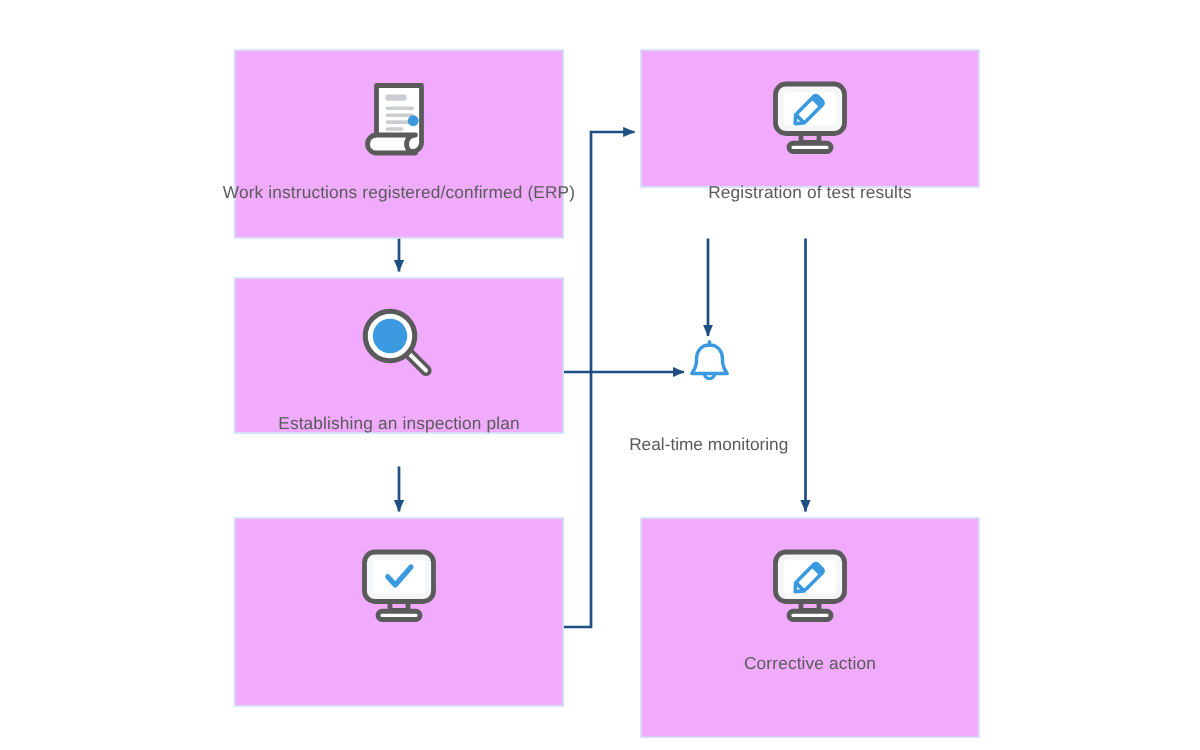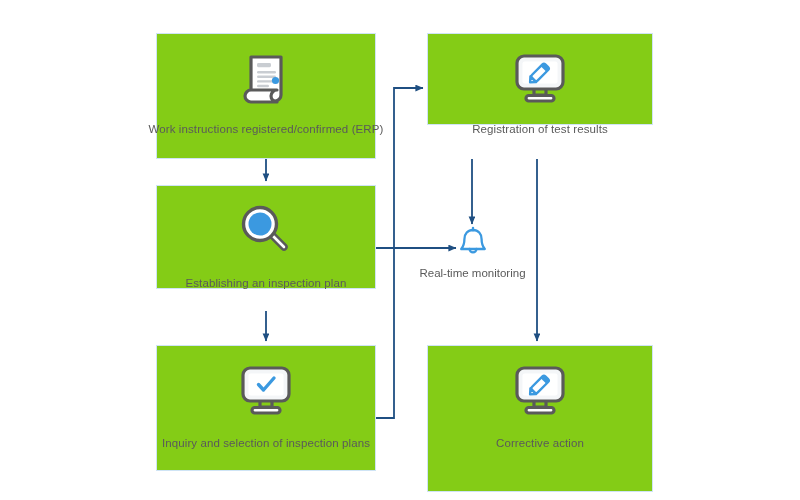--- a/index.html
+++ b/index.html
@@ -23,21 +23,21 @@
   #connectors {
     position: absolute;
     left: 0; top: 0;
     width: 800px; height: 500px;
     pointer-events: none;
   }
   
   .node {
     position: absolute;
     box-sizing: border-box;
-    background: #84cc16;
+    background: #f0abfc;
     border: 1px solid #cfe4f5;
     display: flex;
     flex-direction: column;
     align-items: center;
     justify-content: flex-start;
   }
   .node .icon-wrap {
     display: flex;
     align-items: center;
     justify-content: center;
@@ -74,20 +74,21 @@
 
   
   #node-realtime-monitoring {
     position: absolute;
     left: 410px;
     top: 226px;
     width: 125px;
     display: flex;
     flex-direction: column;
     align-items: center;
+    gap: 24px;
   }
   #node-realtime-monitoring .node-label {
     color: #5a5a5a;
     font-size: 11.5px;
     line-height: 14px;
     text-align: center;
     white-space: nowrap;
     margin-top: 6px;
   }
 </style>
@@ -171,21 +172,20 @@
         <rect x="7" y="4" width="46" height="33" rx="7" fill="#f4f6f8" stroke="#5a5a5a" stroke-width="3.2"></rect>
         <rect x="12.5" y="9.5" width="35" height="22" rx="2" fill="#ffffff"></rect>
 
         <path d="M24 37 v6 h12 v-6" fill="none" stroke="#5a5a5a" stroke-width="3.2" stroke-linejoin="round"></path>
 
         <rect x="16" y="43.5" width="28" height="5.5" rx="2.7" fill="#ffffff" stroke="#5a5a5a" stroke-width="3.2"></rect>
 
         <path d="M22.5 20.5 l5 5.5 l10.5 -12" fill="none" stroke="#3b99e0" stroke-width="3.4" stroke-linecap="round" stroke-linejoin="round"></path>
       </svg>
     </div>
-    <div class="node-label">Inquiry and selection of inspection plans</div>
   </div>
 
   <div class="node" id="node-test-results">
     <div class="icon-wrap">
       <svg width="60" height="54" viewBox="0 0 60 54" xmlns="http://www.w3.org/2000/svg">
         <rect x="7" y="4" width="46" height="33" rx="7" fill="#f4f6f8" stroke="#5a5a5a" stroke-width="3.2"></rect>
         <rect x="12.5" y="9.5" width="35" height="22" rx="2" fill="#ffffff"></rect>
         <path d="M24 37 v6 h12 v-6" fill="none" stroke="#5a5a5a" stroke-width="3.2" stroke-linejoin="round"></path>
         <rect x="16" y="43.5" width="28" height="5.5" rx="2.7" fill="#ffffff" stroke="#5a5a5a" stroke-width="3.2"></rect>
 

